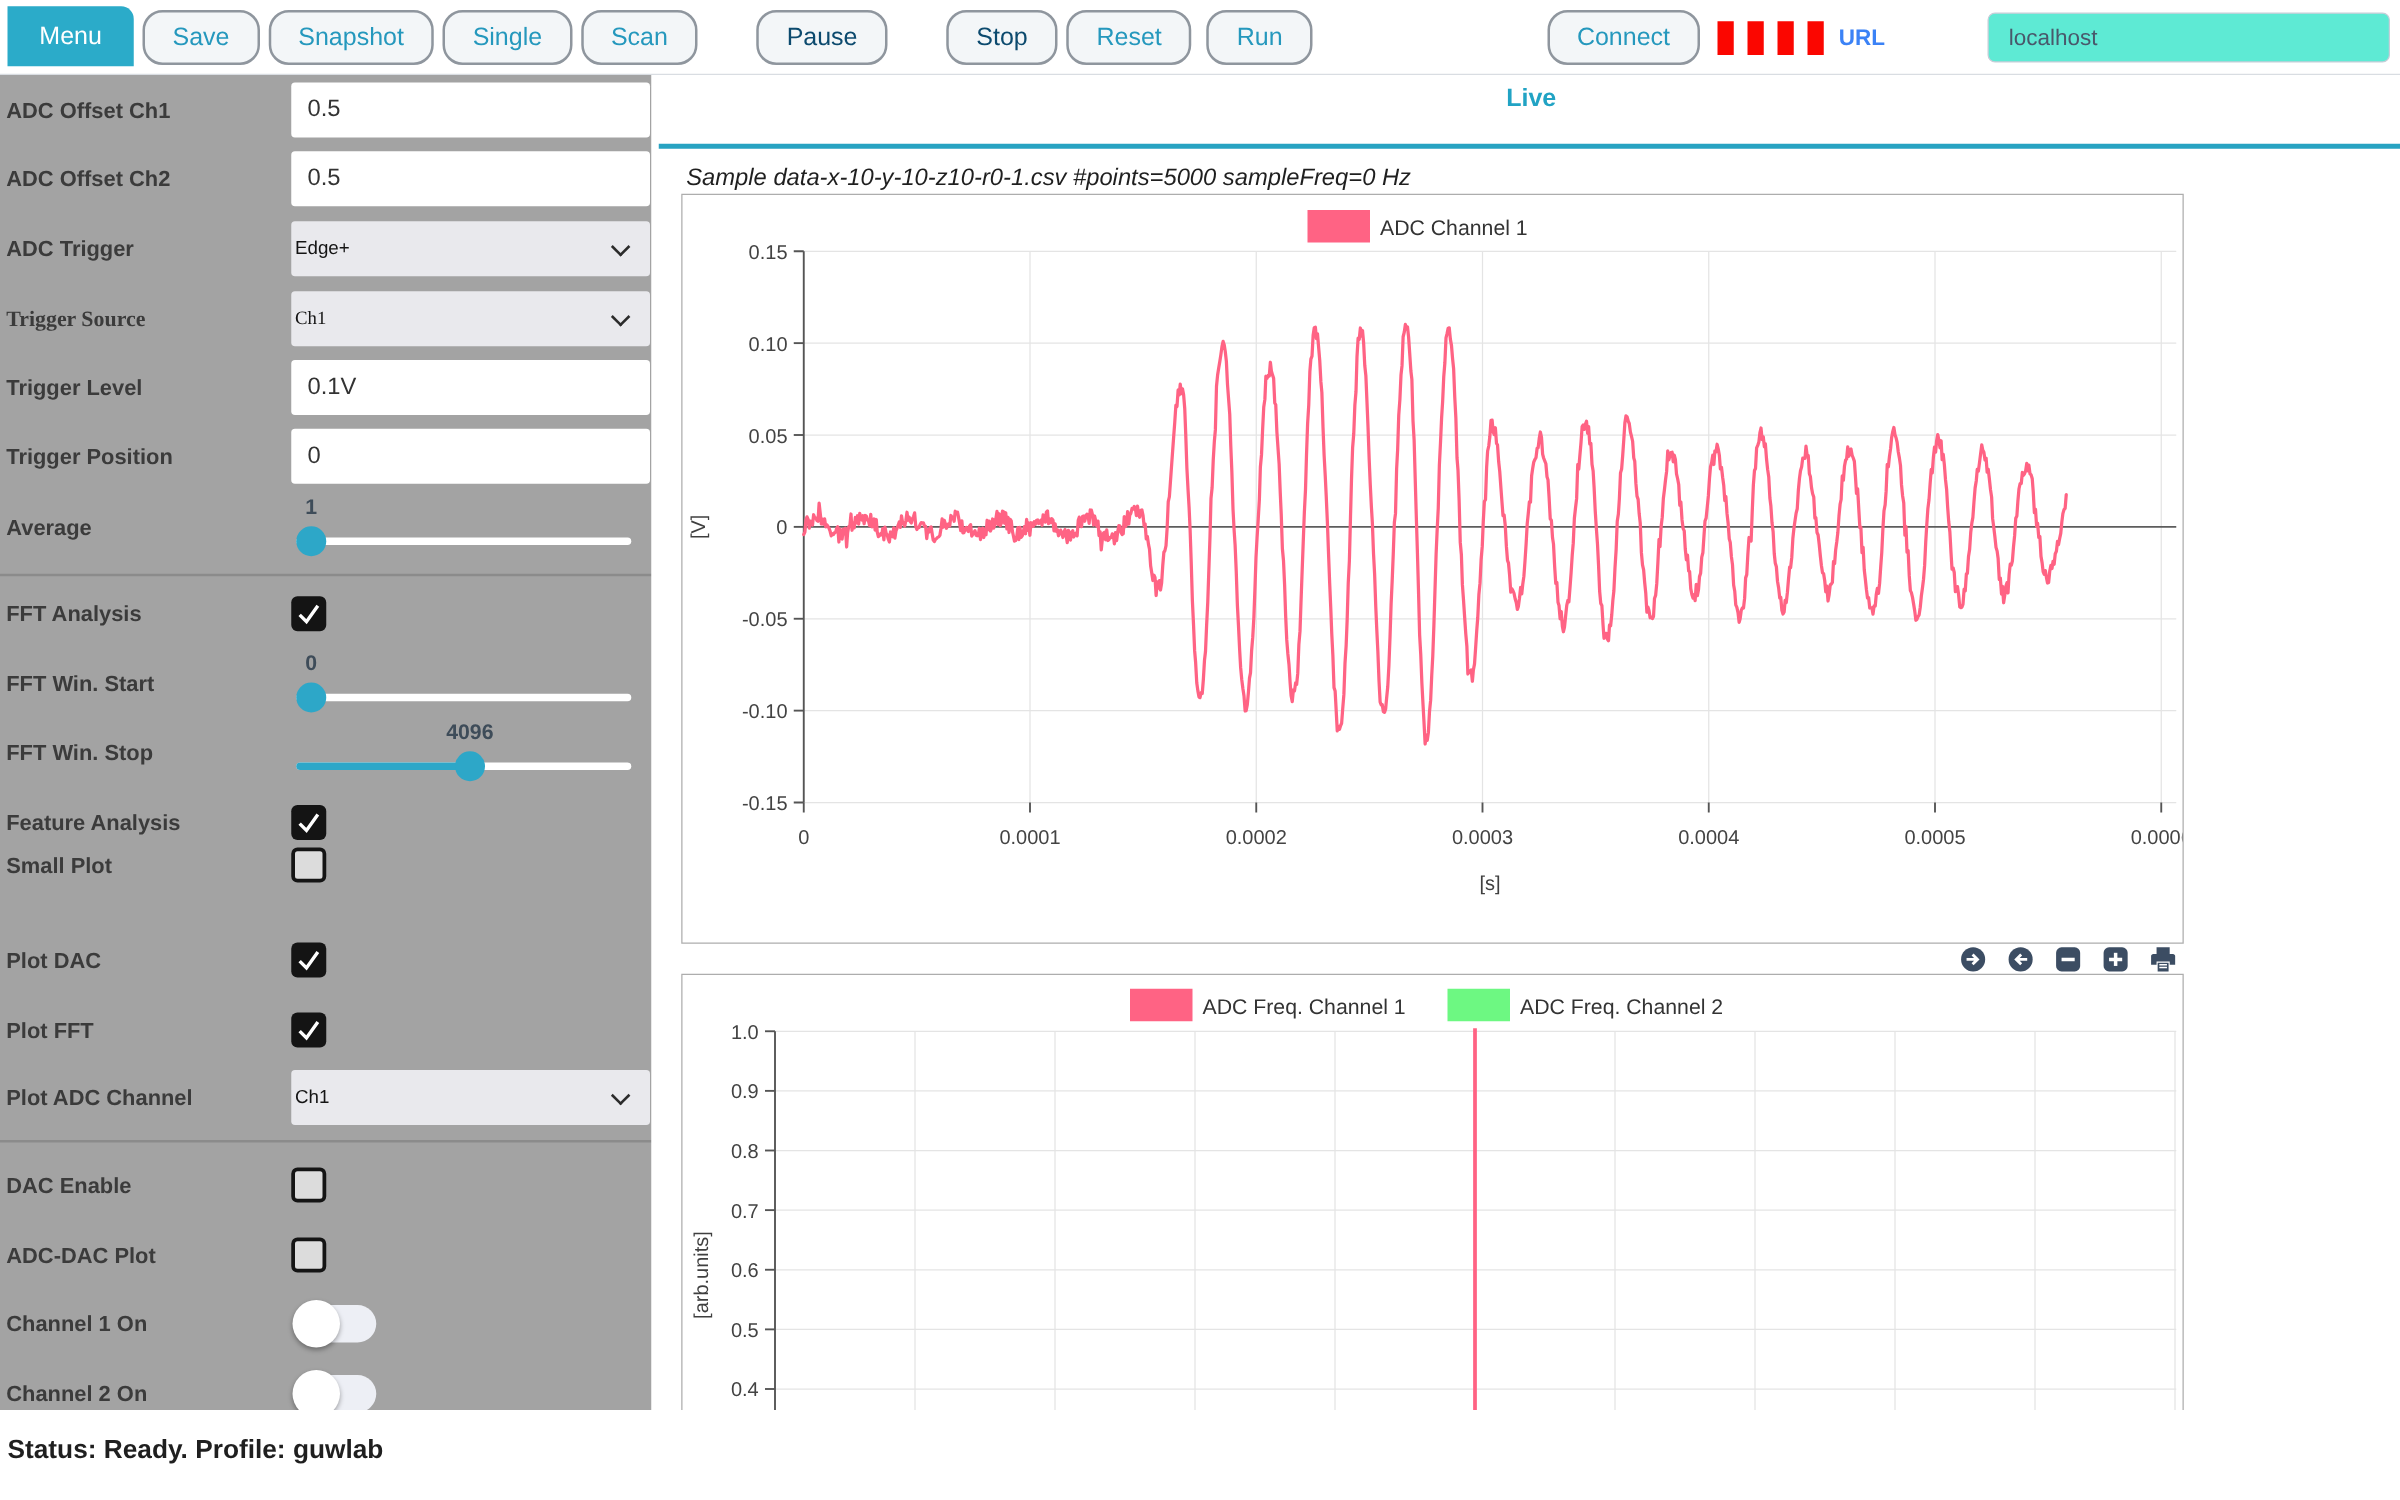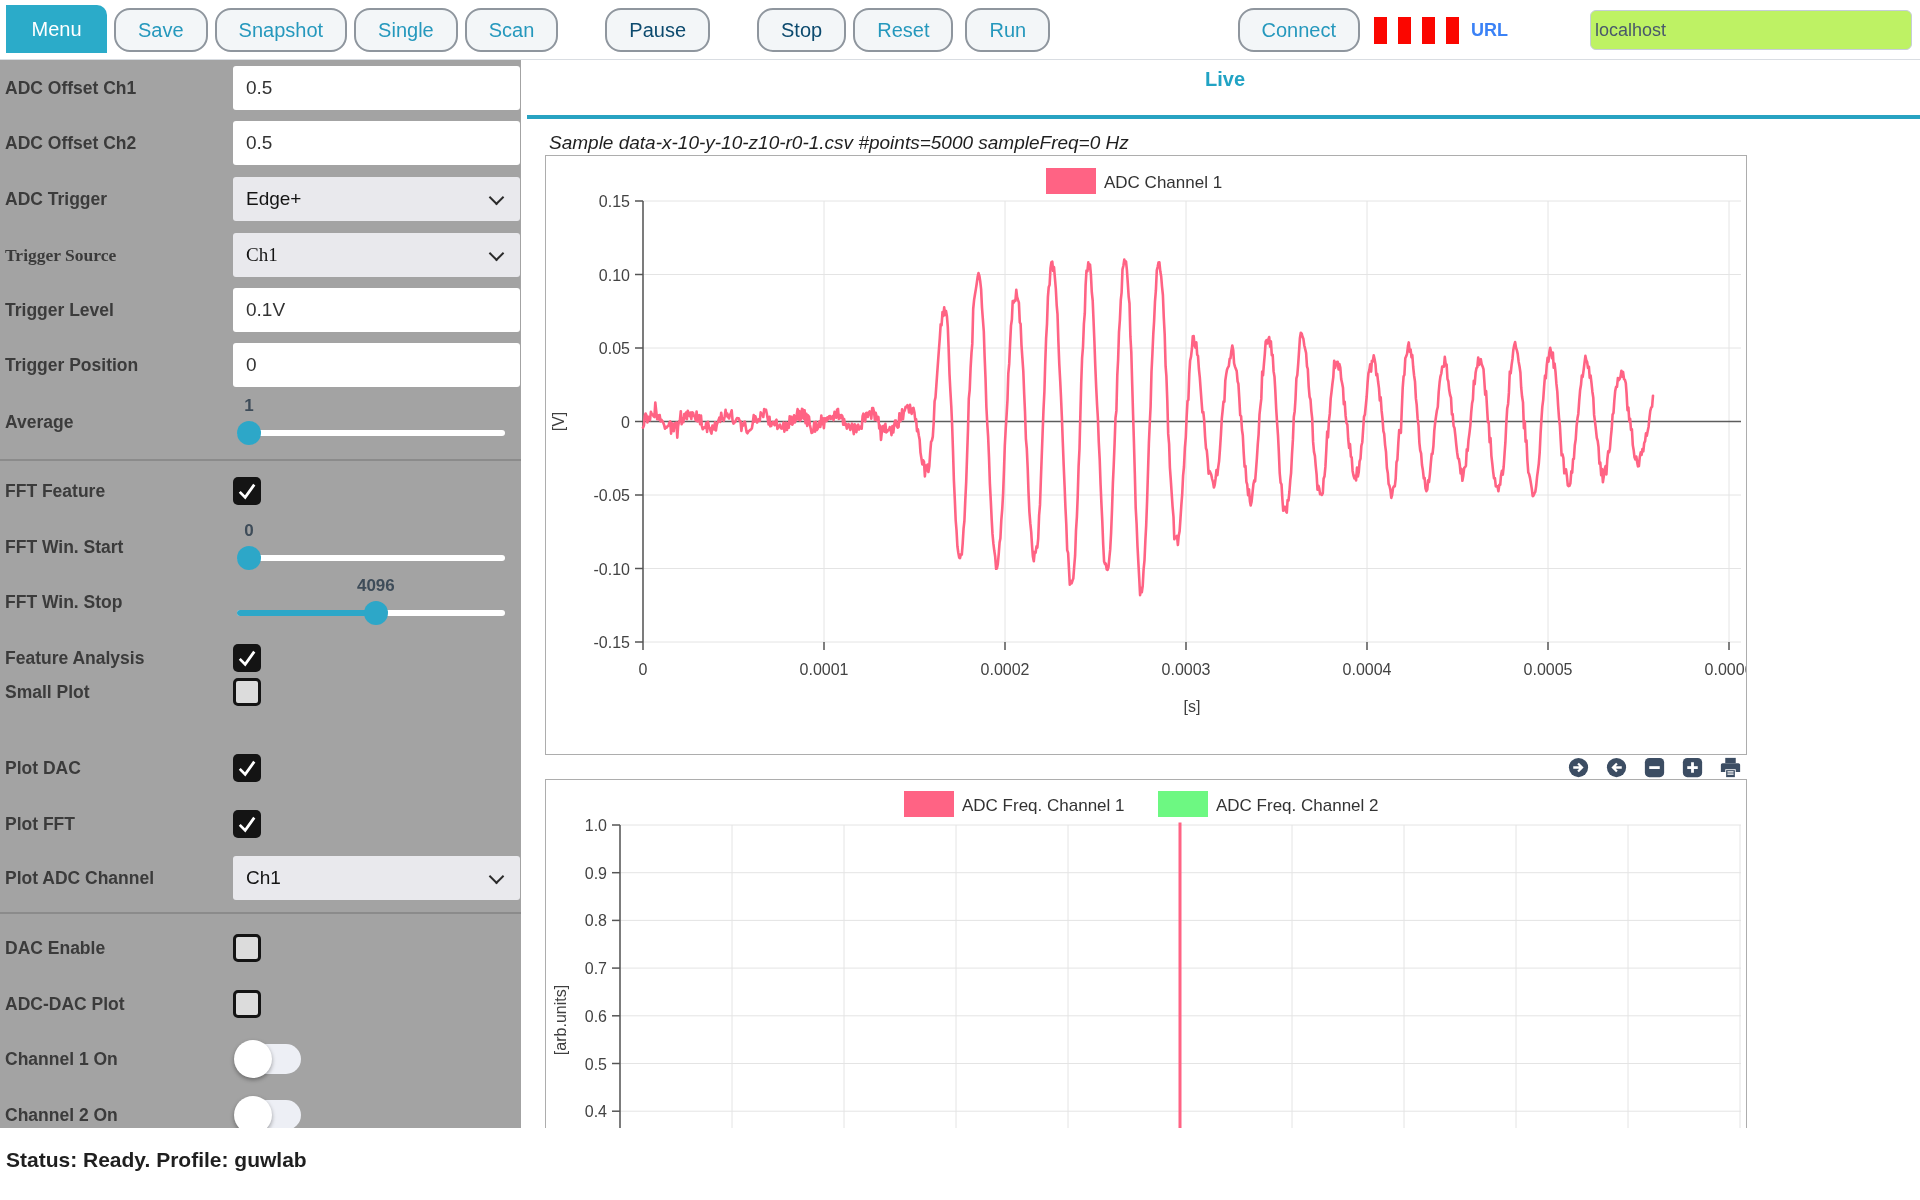--- a/index.html
+++ b/index.html
@@ -16,35 +16,35 @@
               font-family:"Liberation Sans",sans-serif; cursor:pointer; }
   .tb-btn { height:44px; padding:0 22px; background:#f3f6f8; border:2.5px solid #8f969e;
             border-radius:16px; color:#2598bd; font-size:20px;
             font-family:"Liberation Sans",sans-serif; cursor:pointer; white-space:nowrap; }
   .tb-btn.disabled { color:#0c4a6e; cursor:default;margin-left:40px; }
   .right-row { margin-left:auto; display:flex; align-items:center; padding-top:8px; margin-right:8px; }
   .conn-ind { display:flex; gap:11px; margin-left:14px; margin-right:12px; height:44px; align-items:center; }
   .conn-bar { width:13px; height:27px; background:#fb0600; }
   .url-label { font-size:18px; font-weight:bold; color:#3b82f6; margin-right:82px; }
   .url-input { width:322px; height:40px; border:1.5px solid #c6cdd8; border-radius:6px;
-               padding-left:4px; font-size:18px; color:#49586b;
-               font-family:"Liberation Sans",sans-serif; background:#bef264; }
+               padding-left:16px; font-size:18px; color:#49586b;
+               font-family:"Liberation Sans",sans-serif; background:#5eead4; }
 
   
   .sidebar { position:absolute; left:0; top:60px; width:521px; height:1068px;
              background:#a3a3a3; overflow:hidden; }
   .sb-row { position:absolute; left:0; width:521px; height:56px; }
   .sb-label { position:absolute; left:5px; top:0; height:56px; line-height:56px;
               font-size:17.5px; font-weight:bold; color:#3b3b3b; }
   .sb-input { position:absolute; left:233px; top:6px; width:287px; height:44px;
               background:#fff; border:none; border-radius:3px; padding-left:13px;
               font-size:19px; color:#333; font-family:"Liberation Sans",sans-serif; }
   .sb-select { position:absolute; left:233px; top:6px; width:287px; height:44px;
-               background:#e9e9ed; border-radius:3px; font-size:19px; color:#141414;
-               line-height:44px; padding-left:13px; cursor:pointer; }
+               background:#e9e9ed; border-radius:3px; font-size:15px; color:#141414;
+               line-height:44px; padding-left:3px; cursor:pointer; }
   .chev { position:absolute; right:18px; top:15px; width:11px; height:11px;
           border-right:2.5px solid #2b2b2b; border-bottom:2.5px solid #2b2b2b;
           transform:rotate(45deg); }
   .sb-check { position:absolute; left:233px; top:14px; width:28px; height:28px;
               border-radius:5px; cursor:pointer; }
   .sb-check.on  { background:#141414; }
   .sb-check.off { background:#dcdcdc; border:3.2px solid #141414; }
   .sb-check svg { position:absolute; left:3px; top:4px; }
   .slider-wrap { position:absolute; left:237px; top:0; width:268px; height:56px; }
   .slider-track { position:absolute; left:0; top:36px; width:268px; height:6px;
@@ -140,21 +140,21 @@
     <div class="sb-row" style="top: 334px;">
       <div class="sb-label">Average</div>
       <div class="slider-wrap">
         <div class="slider-track"></div>
         <div class="slider-knob" style="left:0px"></div>
         <div class="slider-val" style="left:12px">1</div>
       </div>
     </div>
     <div class="sb-divider" style="top: 399px;"></div>
     <div class="sb-row" style="top: 403px;">
-      <div class="sb-label">FFT Feature</div>
+      <div class="sb-label">FFT Analysis</div>
       <div class="sb-check on">
         <svg width="22" height="20" viewBox="0 0 24 22">
           <polyline points="4,12 10,18 20,4" fill="none" stroke="#ffffff" stroke-width="3"></polyline>
         </svg>
       </div>
     </div>
     <div class="sb-row" style="top: 459px;">
       <div class="sb-label">FFT Win. Start</div>
       <div class="slider-wrap">
         <div class="slider-track"></div>

